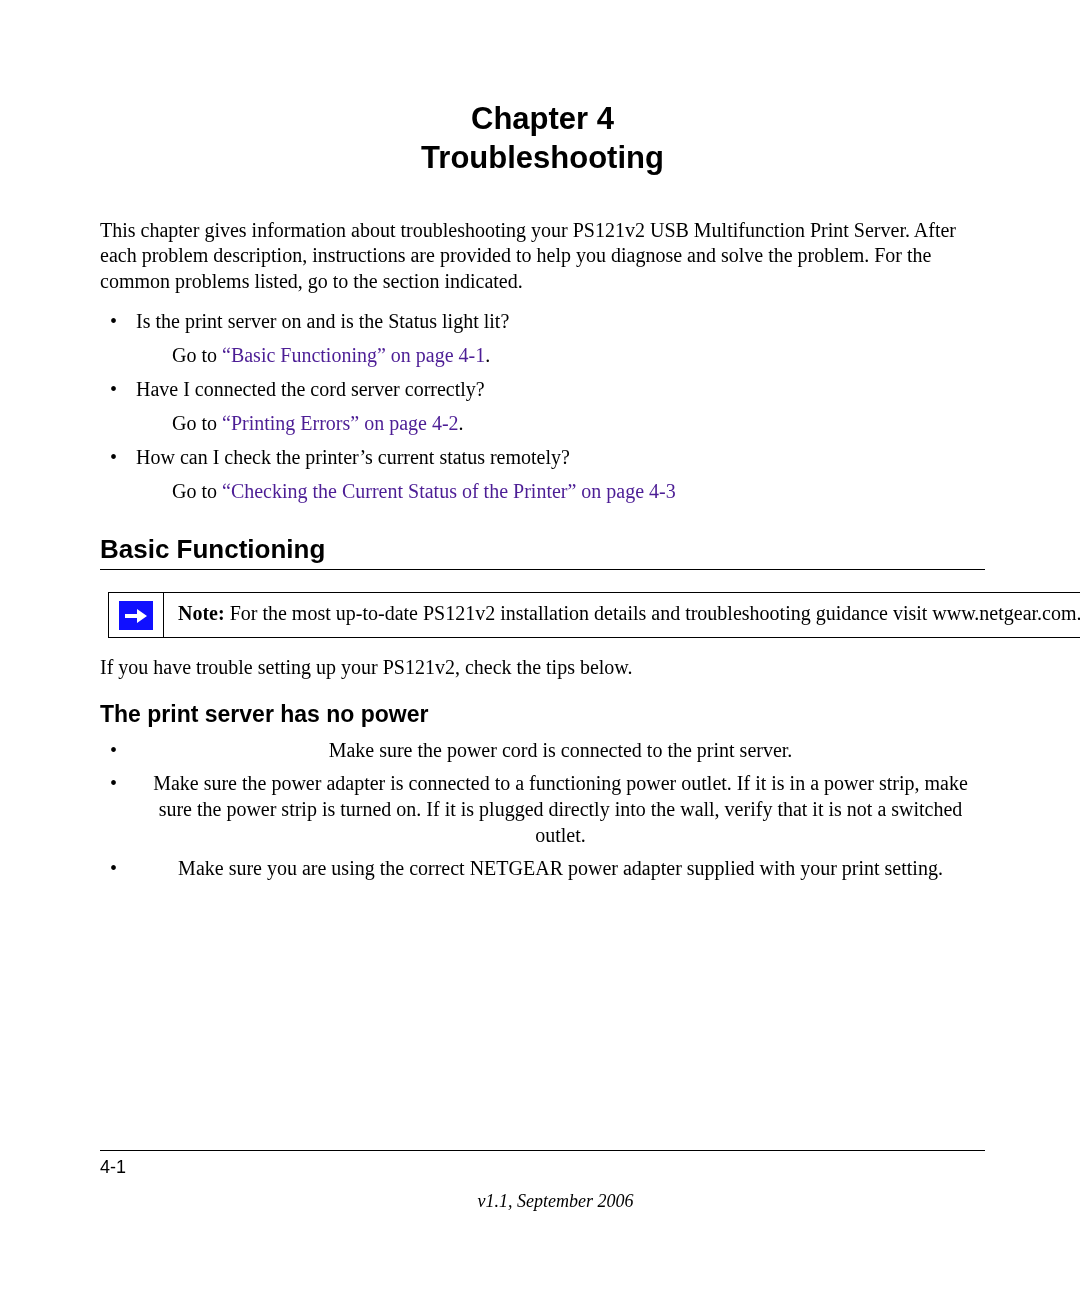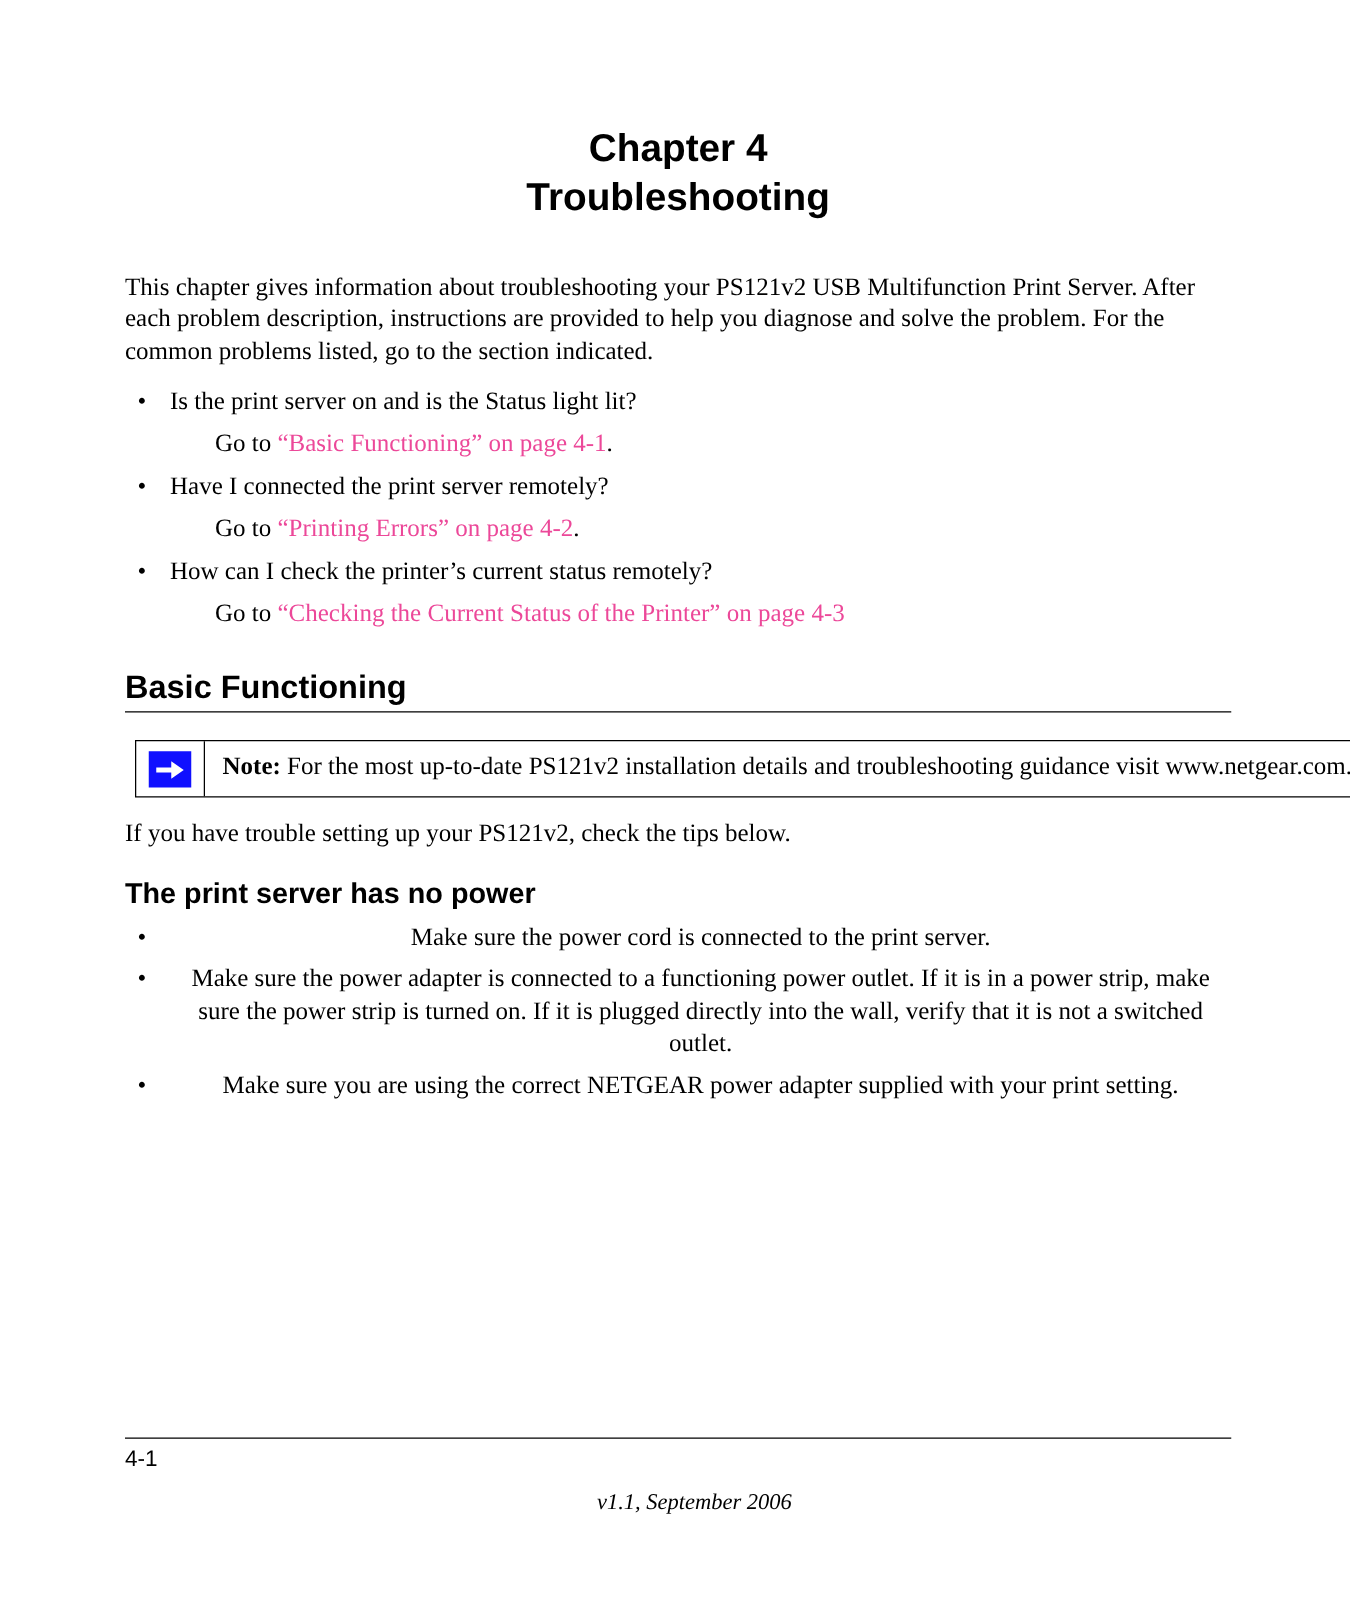--- a/index.html
+++ b/index.html
@@ -44,21 +44,21 @@
     position: absolute;
     left: 10px;
     top: 0;
   }
   .sub {
     display: block;
     margin: 8px 0 6px 36px;
     font-size: 20px;
   }
   .link {
-    color: #ec4899;
+    color: #4c1d95;
   }
   .section-h2 {
     font-family: Liberation Sans, sans-serif;
     font-weight: bold;
     font-size: 26px;
     border-bottom: 1.5px solid #000;
     padding-bottom: 4px;
     margin: 20px 0 22px 0;
   }
   .note-box {
@@ -154,21 +154,21 @@
   <p class="intro">This chapter gives information about troubleshooting your  PS121v2 USB Multifunction Print Server. After each problem description, instructions are provided to help you diagnose and solve the problem. For the common problems listed, go to the section indicated.</p>
 
   <ul class="toplist">
     <li>
       <span>Is the print server on and is the Status light lit?</span>
       <span class="sub">
         <span>Go to </span><span class="link">“Basic Functioning” on page 4-1</span><span>.</span>
       </span>
     </li>
     <li>
-      <span>Have I connected the print server remotely?</span>
+      <span>Have I connected the cord server correctly?</span>
       <span class="sub">
         <span>Go to </span><span class="link">“Printing Errors” on page 4-2</span><span>.</span>
       </span>
     </li>
     <li>
       <span>How can I check the printer’s current status remotely?</span>
       <span class="sub">
         <span>Go to </span><span class="link">“Checking the Current Status of the Printer” on page 4-3</span><span></span>
       </span>
     </li>

